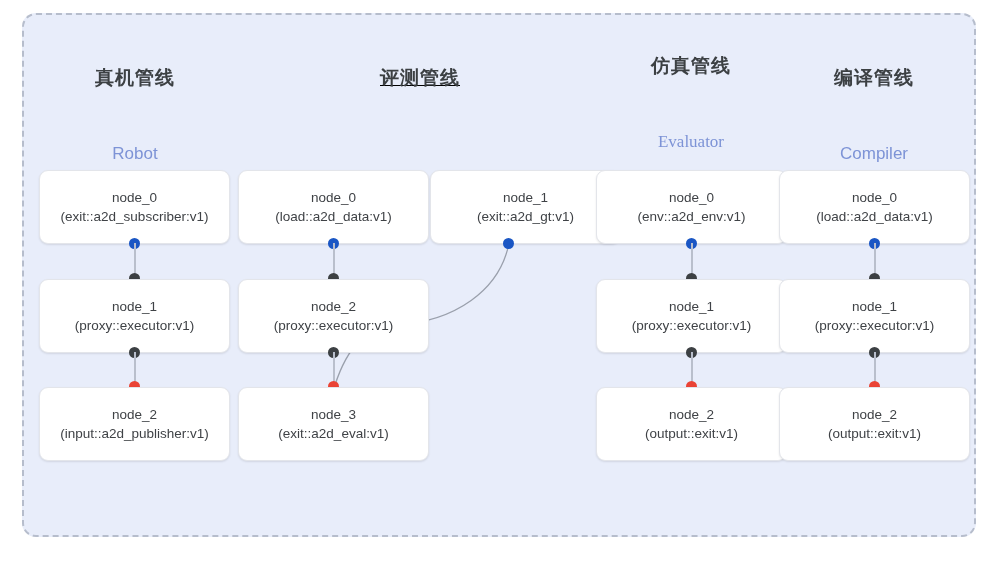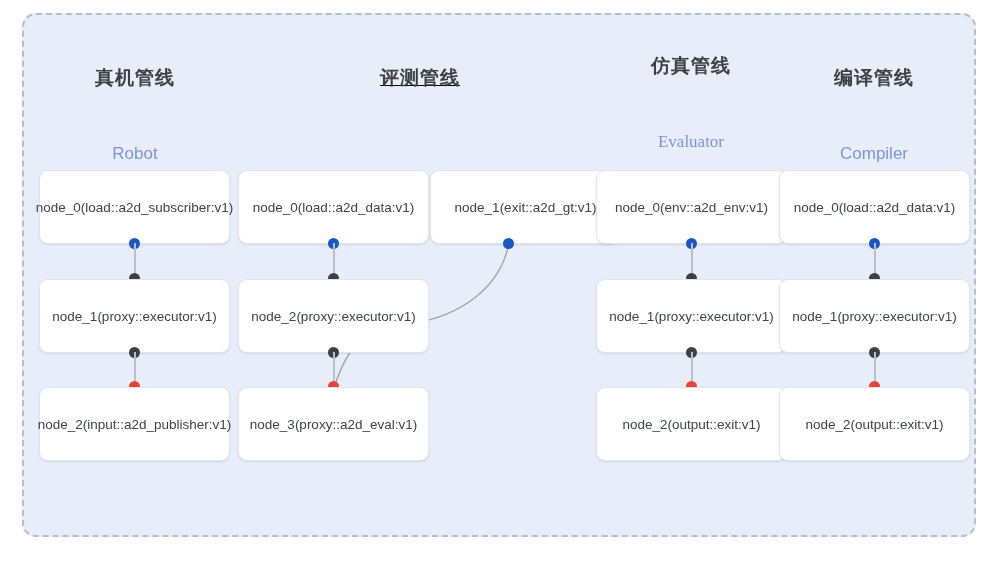--- a/index.html
+++ b/index.html
@@ -40,21 +40,21 @@
 
   
   .node{
     position:absolute;
     box-sizing:border-box;
     width:191px;height:74px;
     background:#ffffff;
     border:1px solid #e3e5ea;
     border-radius:9px;
     box-shadow:0 1px 2px rgba(60,64,67,0.13);
-    display:flex;flex-direction:row;
+    display:flex;flex-direction:column;
     align-items:center;justify-content:center;
     color:#45484d;
   }
   .node .n-name{font-size:13.5px;line-height:19px;color:#3f4246;}
   .node .n-type{font-size:13.5px;line-height:19px;color:#3f4246;}
 
   
   .port{position:absolute;width:11px;height:11px;border-radius:50%;}
   .port.out{background:#1a56c4;}
   .port.in{background:#3c4043;}
@@ -74,21 +74,21 @@
     <path d="M 509,243 C 500,290 455,322 395,325 C 368,326 348,345 335,385" fill="none" stroke="#9aa0ac" stroke-width="1.3"></path>
   </svg>
 
   <div class="col-head" style="left:35px;top:66px;width:200px;">
     <div class="col-title">真机管线</div>
     <div class="col-sub">Robot</div>
   </div>
 
   <div class="node" style="left:39px;top:170px;">
     <div class="n-name">node_0</div>
-    <div class="n-type">(load::a2d_subscriber:v1)</div>
+    <div class="n-type">(exit::a2d_subscriber:v1)</div>
   </div>
   <div class="port out" style="left:129px;top:238px;"></div>
   <div class="link" style="left:134px;top:243px;height:36px;"></div>
   <div class="port in" style="left:129px;top:273px;"></div>
 
   <div class="node" style="left:39px;top:279px;">
     <div class="n-name">node_1</div>
     <div class="n-type">(proxy::executor:v1)</div>
   </div>
   <div class="port in" style="left:129px;top:347px;"></div>
@@ -121,21 +121,21 @@
   <div class="node" style="left:238px;top:279px;">
     <div class="n-name">node_2</div>
     <div class="n-type">(proxy::executor:v1)</div>
   </div>
   <div class="port in" style="left:328px;top:347px;"></div>
   <div class="link" style="left:333px;top:352px;height:34px;"></div>
   <div class="port term" style="left:328px;top:381px;"></div>
 
   <div class="node" style="left:238px;top:387px;text-align:right;">
     <div class="n-name">node_3</div>
-    <div class="n-type">(proxy::a2d_eval:v1)</div>
+    <div class="n-type">(exit::a2d_eval:v1)</div>
   </div>
 
   <div class="col-head" style="left:591px;top:54px;width:200px;font-family:Liberation Serif, serif;">
     <div class="col-title">仿真管线</div>
     <div class="col-sub">Evaluator</div>
   </div>
 
   <div class="node" style="left:596px;top:170px;">
     <div class="n-name">node_0</div>
     <div class="n-type">(env::a2d_env:v1)</div>

